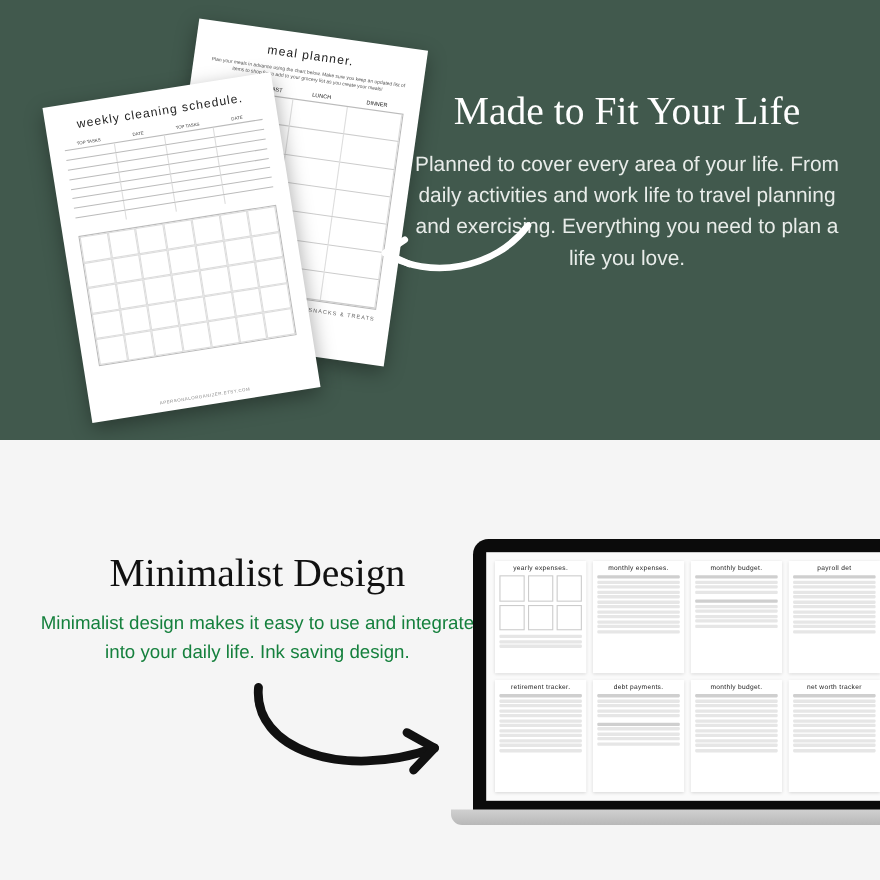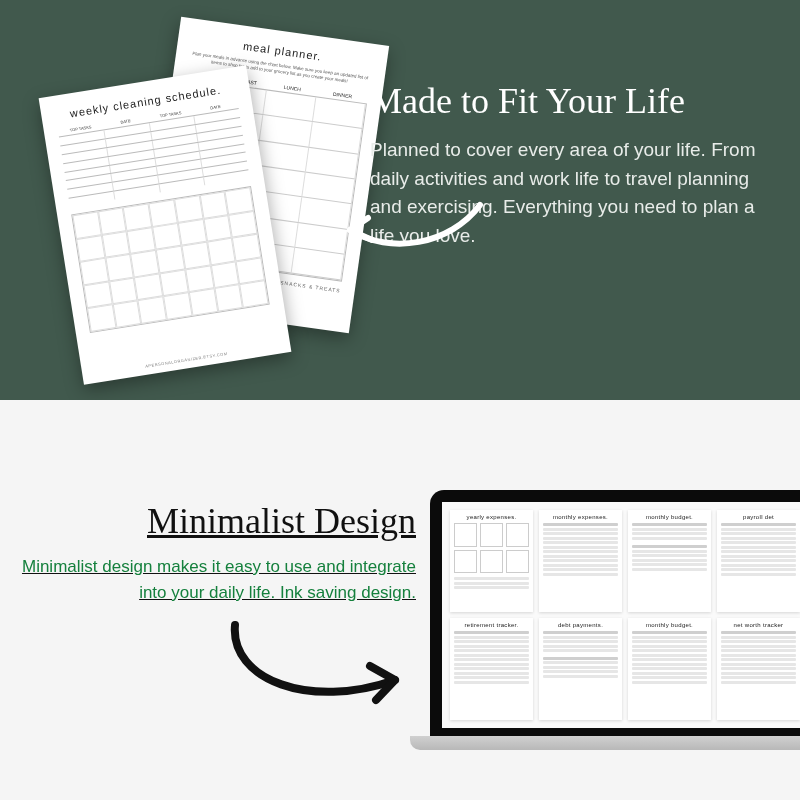--- a/index.html
+++ b/index.html
@@ -110,21 +110,21 @@
   
   .page-front { transform: rotate(-9deg); left:10px; top:50px; }
 
   
   .copy-top {
     position:absolute;
     right:30px;
     top:80px;
     width:400px;
     color:#ffffff;
-    text-align:left;
+    text-align:center;
   }
   .copy-top h1 {
     font-family: Georgia, 'Times New Roman', serif;
     font-weight:400;
     font-size:36px;
     margin-bottom:14px;
   }
   .copy-top p {
     font-family: Arial, Helvetica, sans-serif;
     font-size:19px;
@@ -137,26 +137,25 @@
     position:absolute;
     left:330px;
     bottom:130px;
     width:160px;
     height:80px;
   }
 
   
   .copy-bottom {
     position:absolute;
-    left:16px;
+    left:34px;
     top:100px;
     width:400px;
-    text-align:right;
+    text-align:center;
     color:#111;
-    text-decoration:underline;
   }
   .copy-bottom h1 {
     font-family: Georgia, 'Times New Roman', serif;
     font-weight:400;
     font-size:36px;
     margin-bottom:12px;
   }
   .copy-bottom p {
     font-family: Arial, Helvetica, sans-serif;
     font-size:17px;

